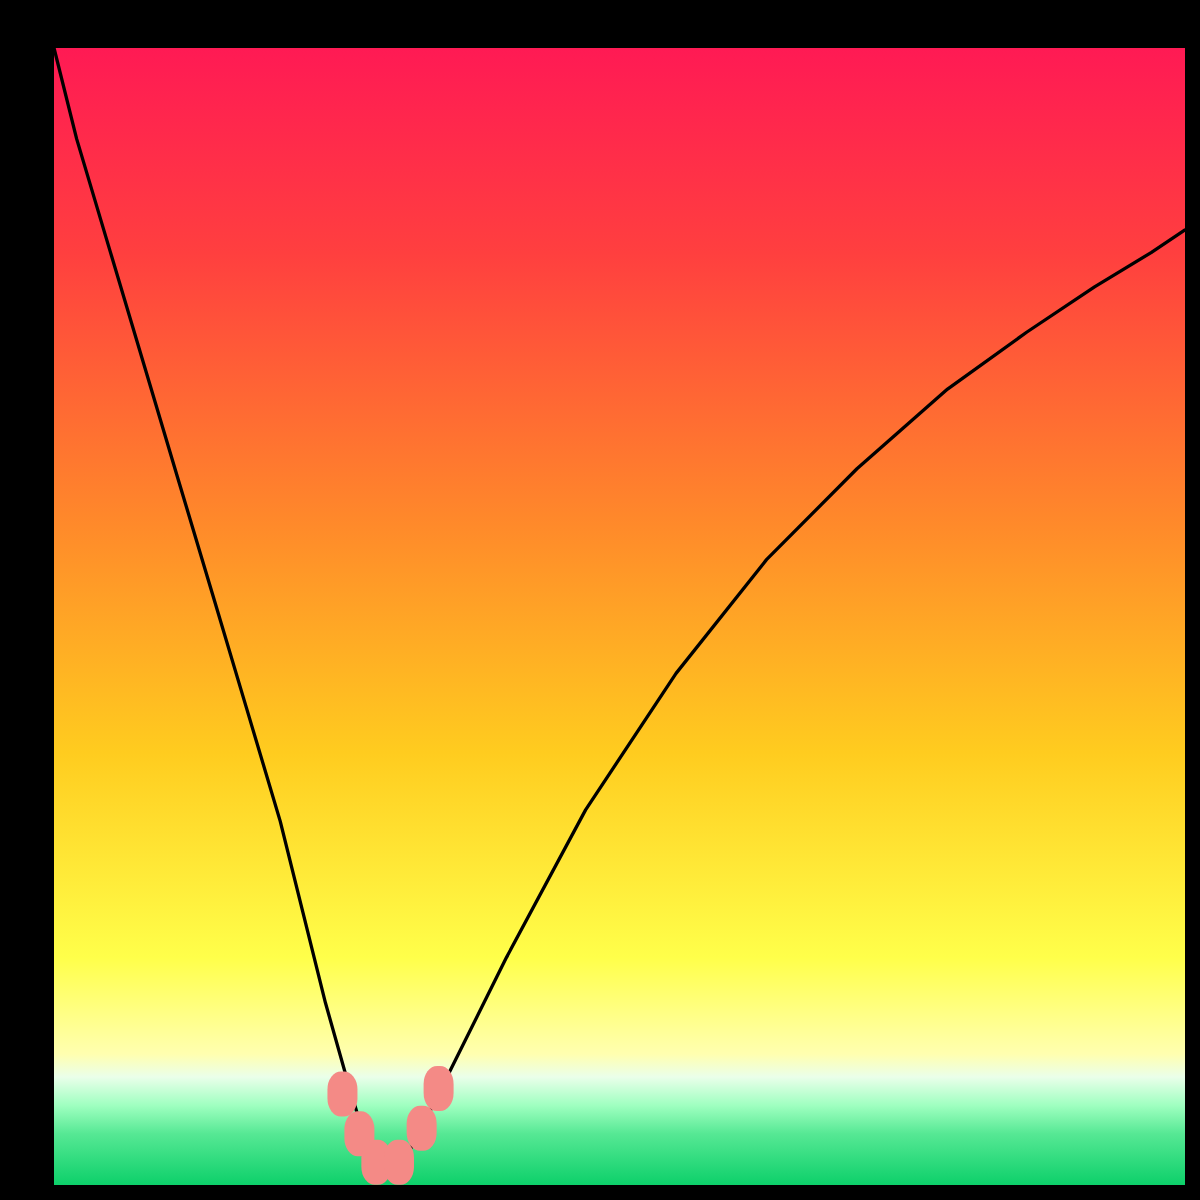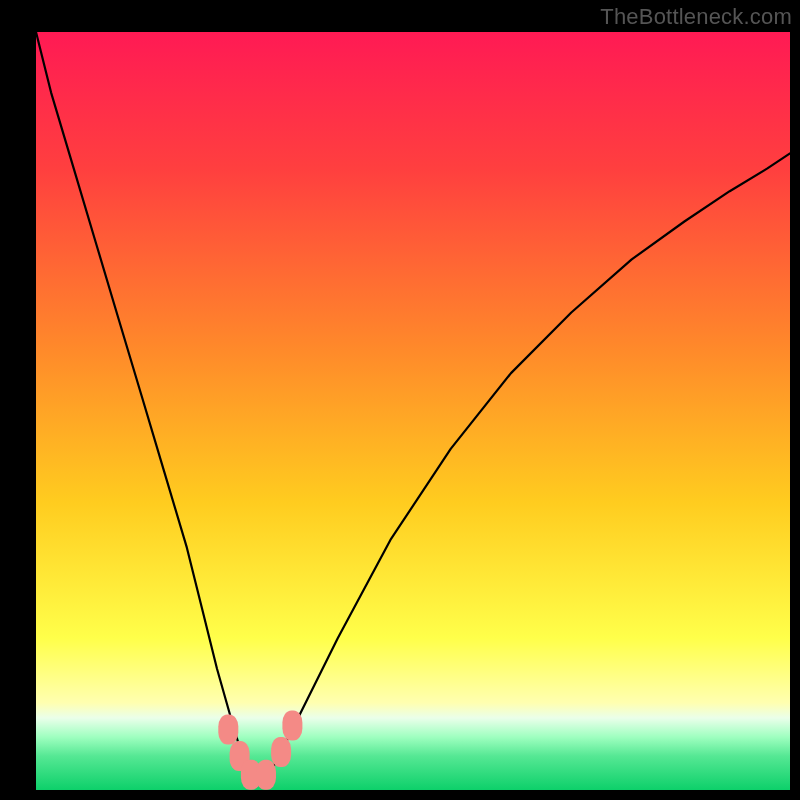--- a/index.html
+++ b/index.html
@@ -31,21 +31,20 @@
     position: absolute;
     top: 0;
     left: 0;
     display: block;
   }
 </style>
 </head>
 <body>
 
 <div class="stage">
-  <div class="watermark">TheBottleneck.com</div>
 
   <svg id="chart-svg" width="800" height="800" viewBox="0 0 800 800">
     <defs>
       <linearGradient id="bg-grad" x1="0" y1="0" x2="0" y2="1">
           <stop offset="0.00%" stop-color="#ff1a54"></stop>
           <stop offset="18.00%" stop-color="#ff3f3f"></stop>
           <stop offset="42.00%" stop-color="#ff8a2a"></stop>
           <stop offset="62.00%" stop-color="#ffcc1f"></stop>
           <stop offset="80.00%" stop-color="#ffff4a"></stop>
           <stop offset="88.50%" stop-color="#ffffb0"></stop>

